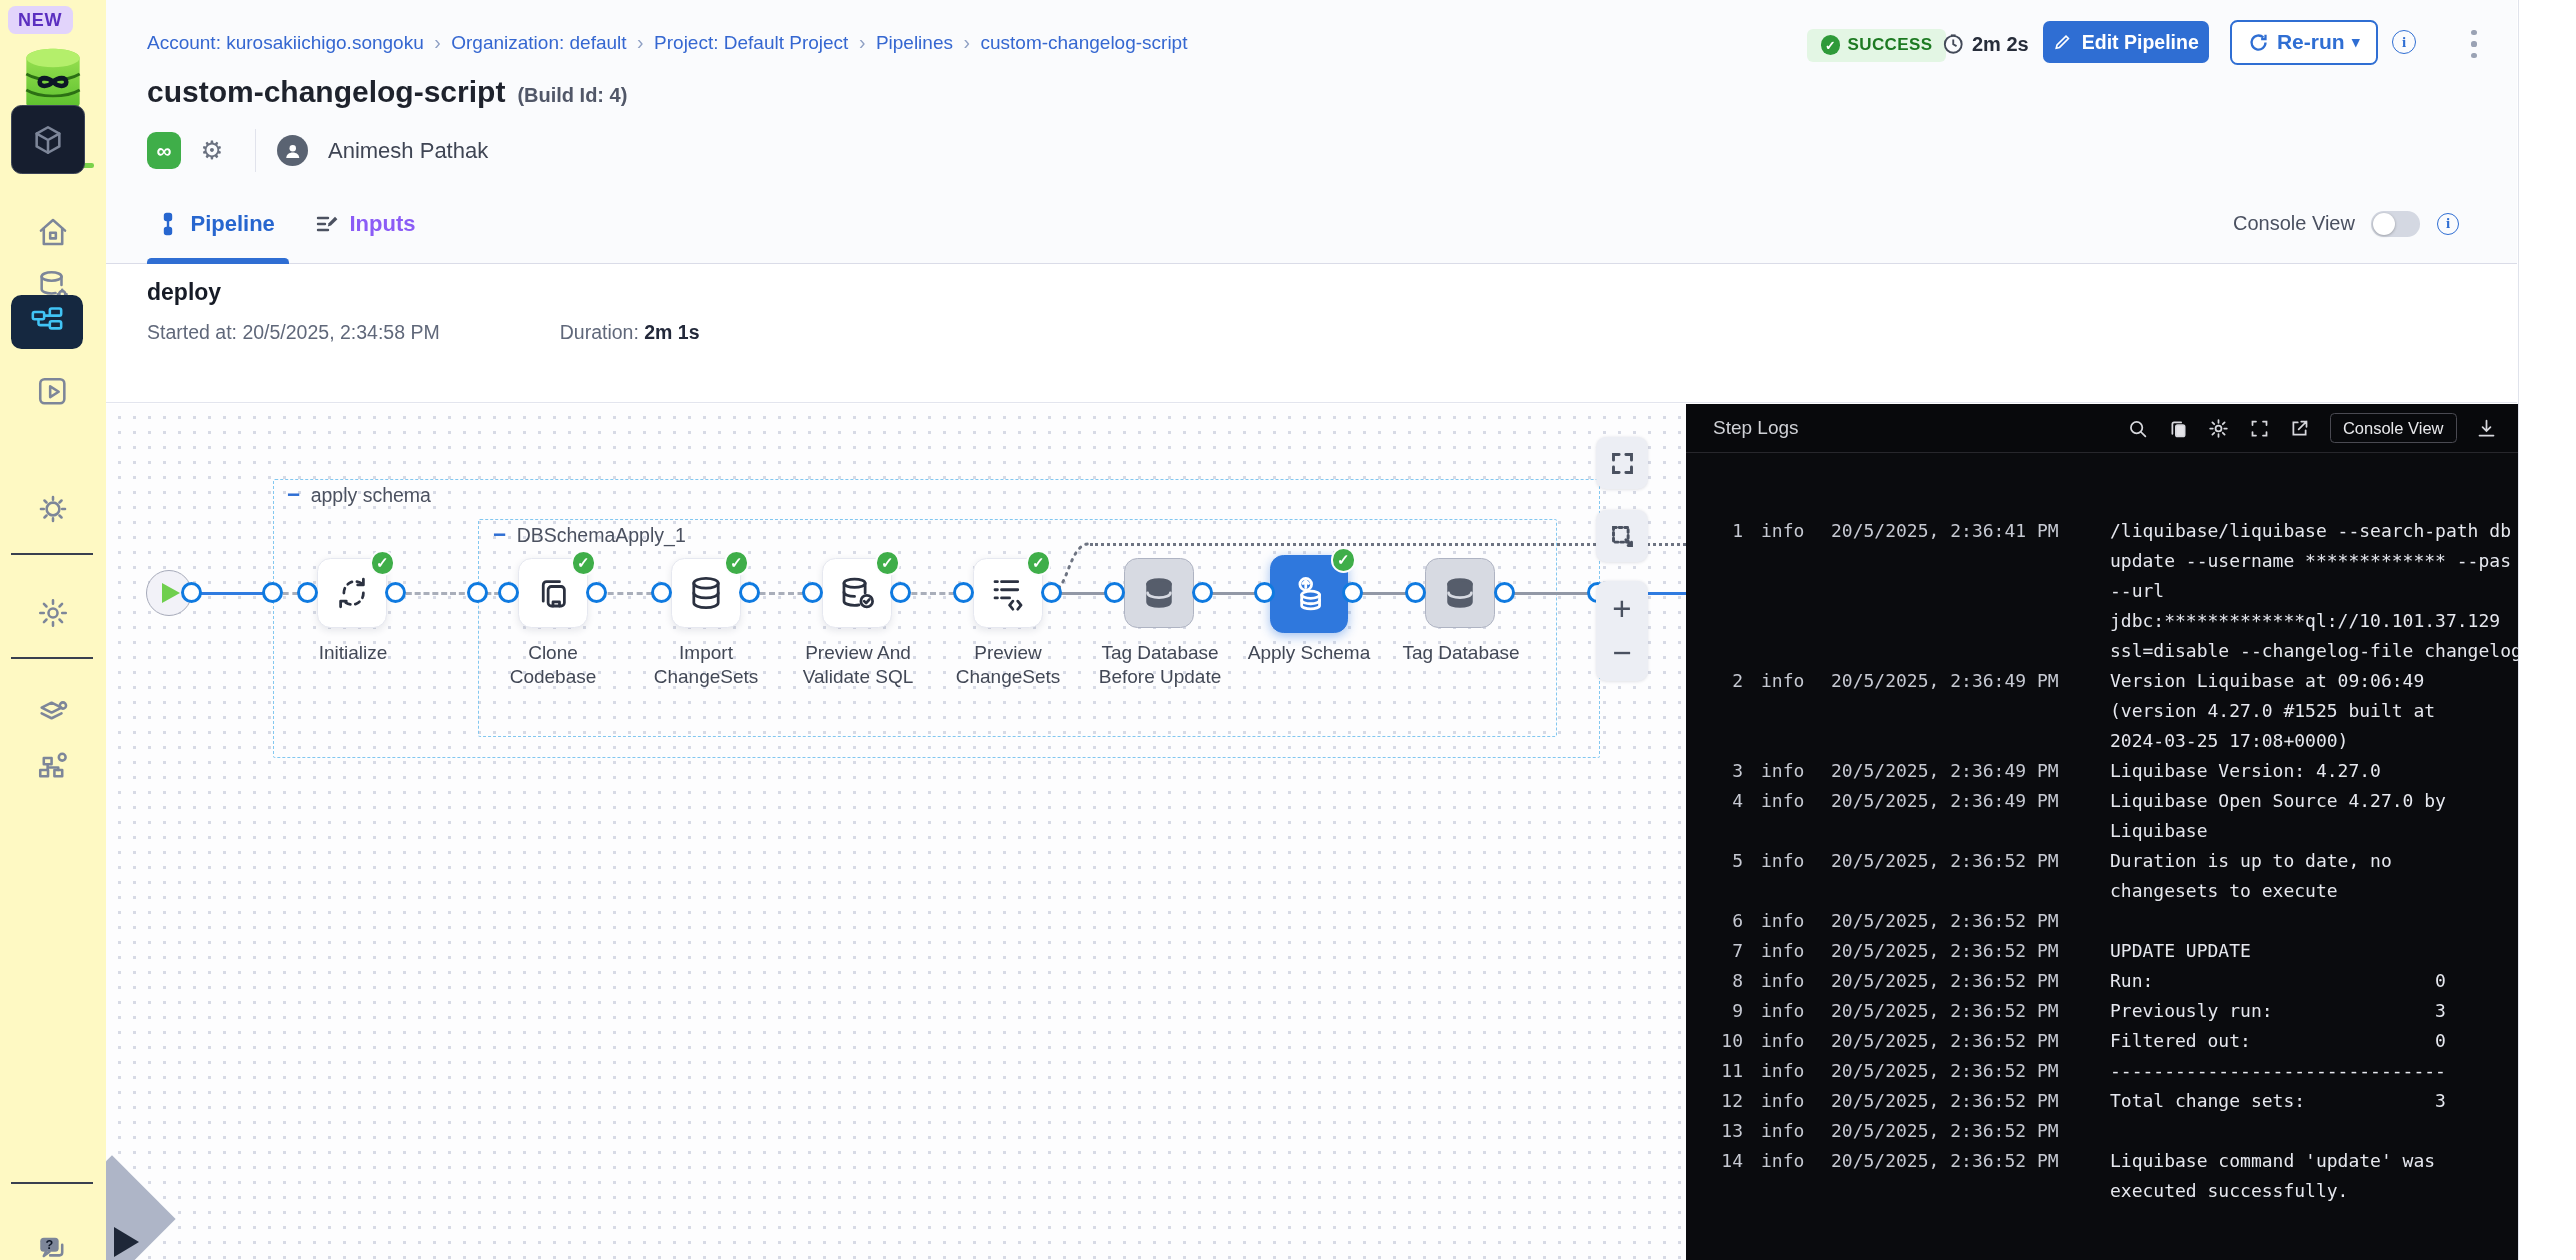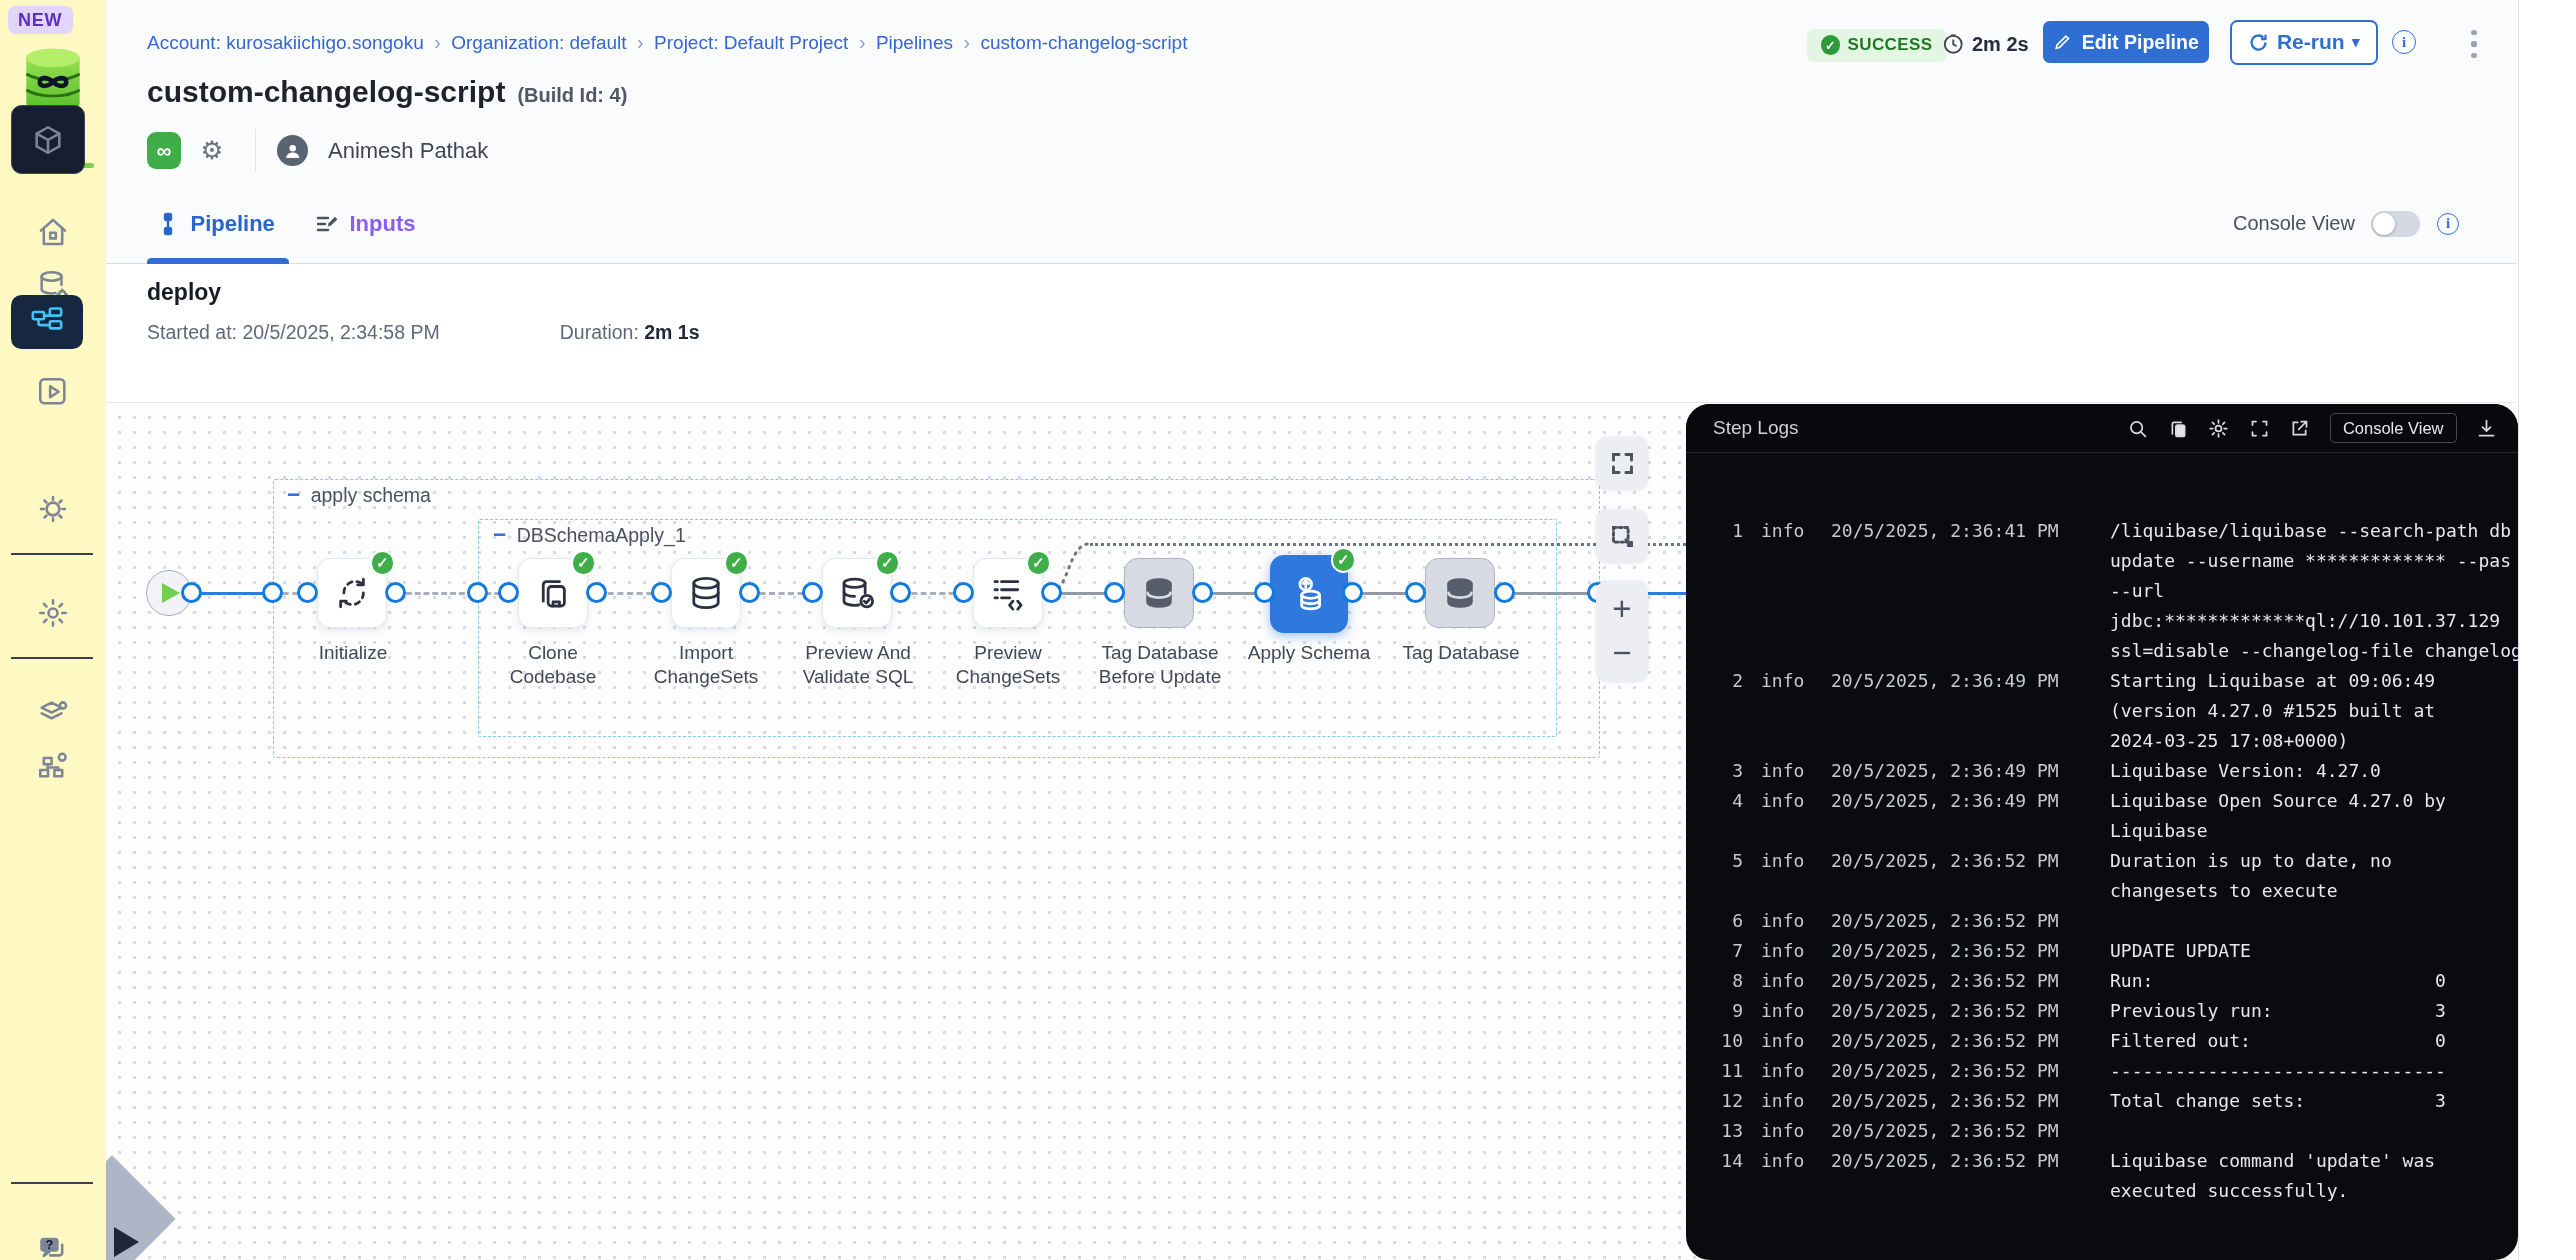--- a/index.html
+++ b/index.html
@@ -102,21 +102,21 @@
               box-sizing:border-box;display:flex;align-items:center;justify-content:center;}
   #start-node .tri{width:0;height:0;border-left:18px solid #6fcf4e;border-top:10.5px solid transparent;border-bottom:10.5px solid transparent;margin-left:4.5px;}
   .cv-ctl{left:1490px;width:52px;background:#eceef4;border-radius:10.5px;box-shadow:0 0.7px 3px rgba(30,40,70,.12);
           display:flex;flex-direction:column;align-items:center;justify-content:center;color:#4a5160;cursor:pointer;}
   .cv-ctl svg{width:27px;height:27px;stroke:#4a5160;fill:none;stroke-width:2.6;stroke-linecap:round;}
   #zoom-pill{gap:19.5px;font-size:33px;font-weight:300;}
   #corner-wedge{left:-39px;top:770px;width:90px;height:90px;background:#aeb5c7;transform:rotate(45deg);}
   #corner-tri{left:7.5px;top:823px;width:0;height:0;border-left:25.5px solid #1e2738;border-top:15px solid transparent;border-bottom:15px solid transparent;}
 
   
-  #log-panel{left:1686px;top:404px;width:832px;height:856px;background:#0a0b0e;overflow:hidden;border-radius:24px;}
+  #log-panel{left:1686px;top:404px;width:832px;height:856px;background:#0a0b0e;overflow:hidden;}
   #log-head{position:absolute;left:0;top:0;width:100%;height:49px;background:#08090c;border-bottom:0.7px solid #27272c;
             box-sizing:border-box;display:flex;align-items:center;}
   #log-title{margin-left:27px;font-size:19px;color:#cfd1d6;}
   #log-tools{position:absolute;right:21px;display:flex;align-items:center;gap:19.5px;}
   #log-tools svg{width:21px;height:21px;stroke:#d7d8dd;fill:none;stroke-width:2;stroke-linecap:round;cursor:pointer;}
   #log-cv-btn{border:1.5px solid #4a4a52;border-radius:4.5px;color:#e9e9ec;font-size:16.5px;padding:4.5px 12px;cursor:pointer;}
   #log-body{position:absolute;left:0;top:49px;width:100%;height:807px;font-family:"DejaVu Sans Mono",monospace;
             font-size:18px;line-height:30px;color:#dfe2e9;padding:63px 0 0 24px;box-sizing:border-box;overflow:hidden;}
   .log-row{display:grid;grid-template-columns:33px 52px 261px 1fr;column-gap:18px;}
   .log-num{text-align:right;color:#c6c9d2;}
@@ -531,21 +531,21 @@
         <div class="log-row">
           <span class="log-num">1</span>
           <span class="log-lvl">info</span>
           <span class="log-time">20/5/2025, 2:36:41 PM</span>
           <span class="log-msg"><div style="min-height:30px">/liquibase/liquibase --search-path db</div><div style="min-height:30px">update --username ************* --pas</div><div style="min-height:30px">--url</div><div style="min-height:30px">jdbc:*************ql://10.101.37.129</div><div style="min-height:30px">ssl=disable --changelog-file changelog</div></span>
         </div>
         <div class="log-row">
           <span class="log-num">2</span>
           <span class="log-lvl">info</span>
           <span class="log-time">20/5/2025, 2:36:49 PM</span>
-          <span class="log-msg"><div style="min-height:30px">Starting Liquibase at 09:06:49</div><div style="min-height:30px">(version 4.27.0 #1525 built at</div><div style="min-height:30px">2024-03-25 17:08+0000)</div></span>
+          <span class="log-msg"><div style="min-height:30px">Version Liquibase at 09:06:49</div><div style="min-height:30px">(version 4.27.0 #1525 built at</div><div style="min-height:30px">2024-03-25 17:08+0000)</div></span>
         </div>
         <div class="log-row">
           <span class="log-num">3</span>
           <span class="log-lvl">info</span>
           <span class="log-time">20/5/2025, 2:36:49 PM</span>
           <span class="log-msg"><div style="min-height:30px">Liquibase Version: 4.27.0</div></span>
         </div>
         <div class="log-row">
           <span class="log-num">4</span>
           <span class="log-lvl">info</span>

